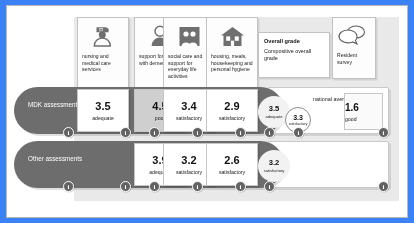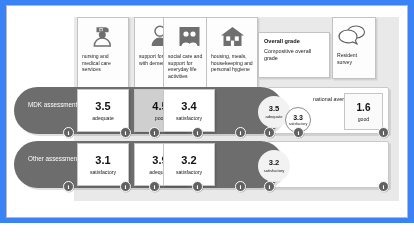--- a/index.html
+++ b/index.html
@@ -193,21 +193,21 @@
 
   
   .survey-box {
     position: absolute;
     top: 6px;
     left: 330px;
     width: 39px; height: 37px;
     background: #fafafa;
     border: 1px solid #c6c6c6;
     display: flex; flex-direction: column;
-    align-items: center; justify-content: center;
+    justify-content: center;
   }
   .survey-box .score { font-size: 10px; font-weight: bold; color: #111; line-height: 11px;}
   .survey-box .word  { font-size: 5.2px; color: #222; margin-top: 3px; }
 
   
   .info-dot {
     position: absolute;
     width: 11px; height: 11px;
     border-radius: 50%;
     background: #626262;
@@ -306,20 +306,24 @@
       <div class="word">adequate</div>
     </div>
     <div class="tile dark t1">
       <div class="score">4.5</div>
       <div class="word">poor</div>
     </div>
     <div class="tile plain t2">
       <div class="score">3.4</div>
       <div class="word">satisfactory</div>
     </div>
+    <div class="tile plain t3">
+      <div class="score">2.9</div>
+      <div class="word">satisfactory</div>
+    </div>
 
     <div class="circle-main">
       <div class="score">3.5</div>
       <div class="word">adequate</div>
     </div>
 
     <div id="circle-nat">
       <div class="score">3.3</div>
       <div class="word">satisfactory</div>
     </div>
@@ -338,30 +342,30 @@
     <div class="info-dot" style="left:250px">i</div>
     <div class="info-dot" style="left:279px">i</div>
     <div class="info-dot" style="left:364px">i</div>
   </div>
 
   <div class="row" id="row-other">
     <div class="row-white-panel"></div>
     <div class="row-pill"></div>
     <div class="row-label">Other assessments</div>
 
-    <div class="tile plain t0">
-      <div class="score">3.1</div>
-      <div class="word">satisfactory</div>
-    </div>
     <div class="tile plain t1">
       <div class="score">3.9</div>
       <div class="word">adequate</div>
     </div>
     <div class="tile plain t2">
       <div class="score">3.2</div>
+      <div class="word">satisfactory</div>
+    </div>
+    <div class="tile plain t3">
+      <div class="score">2.6</div>
       <div class="word">satisfactory</div>
     </div>
 
     <div class="circle-main">
       <div class="score">3.2</div>
       <div class="word">satisfactory</div>
     </div>
 
 
     <div class="info-dot" style="left:49px">i</div>

